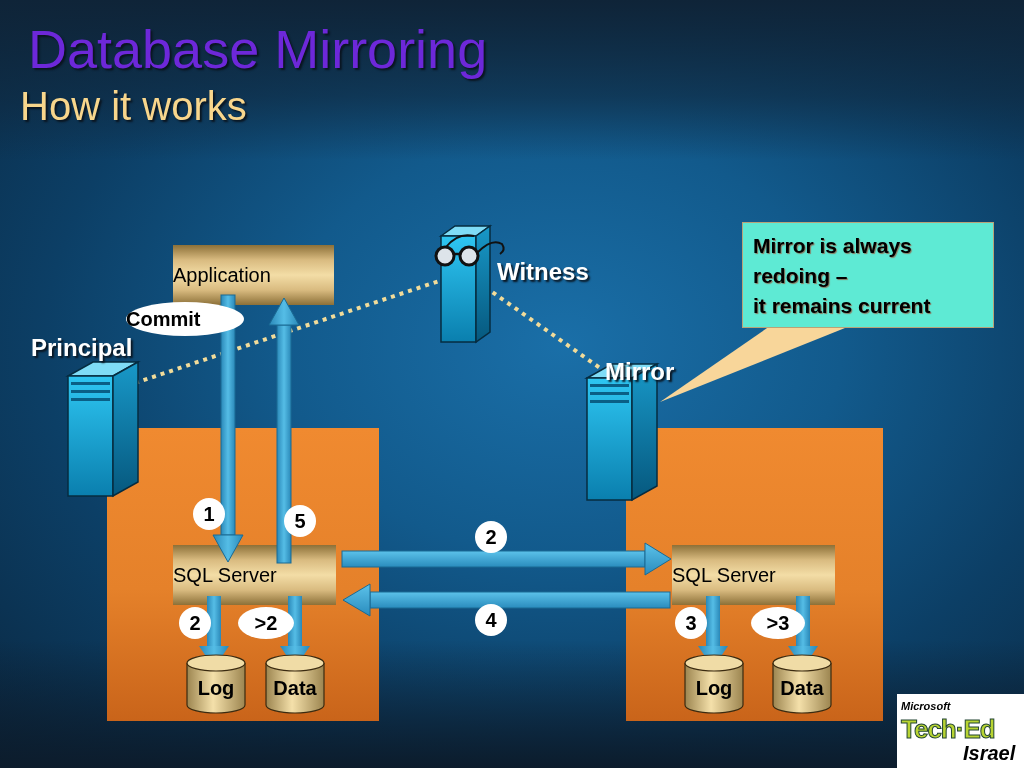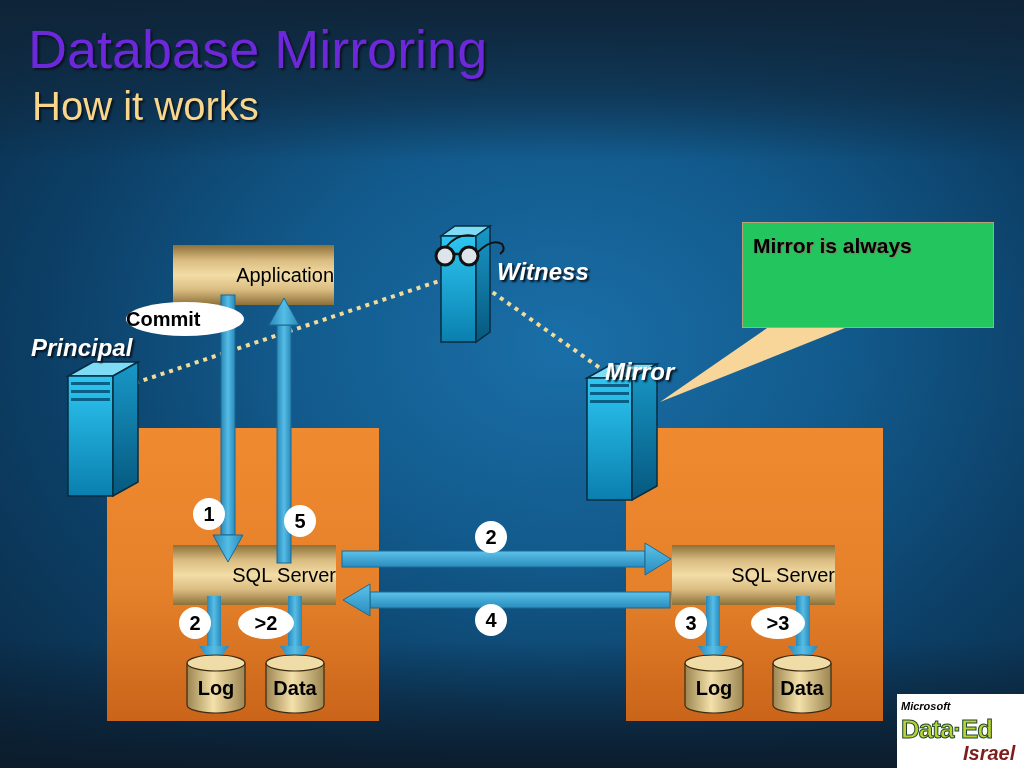--- a/index.html
+++ b/index.html
@@ -7,74 +7,76 @@
     width:1024px; height:768px; overflow:hidden; position:relative;
     font-family:"Liberation Sans", sans-serif;
     background: radial-gradient(ellipse at 55% 45%, #1a6fa8 0%, #125a8c 35%, #0c3f66 65%, #0a2740 100%);
   }
   .bg-top { position:absolute; left:0; top:0; width:1024px; height:160px;
     background: linear-gradient(180deg, #0f2438 0%, rgba(15,40,62,0.6) 60%, rgba(15,40,62,0) 100%); }
   .bg-bottom { position:absolute; left:0; top:640px; width:1024px; height:128px;
     background: linear-gradient(0deg, #0c1c2c 0%, rgba(12,28,44,0) 100%); }
   .title { position:absolute; left:28px; top:18px; font-size:54px; color:#6d28d9;
     text-shadow:2px 2px 2px #0a1520; white-space:nowrap; }
-  .subtitle { position:absolute; left:32px; top:84px; font-size:40px; color:#f8d68c;
+  .subtitle { position:absolute; left:20px; top:84px; font-size:40px; color:#f8d68c;
     text-shadow:2px 2px 2px #0a1520; white-space:nowrap; }
 
   .orange { position:absolute; background: linear-gradient(180deg, #f08a30 0%, #e5812a 55%, #c9641a 100%); }
   #orange-left { left:107px; top:428px; width:272px; height:293px; }
   #orange-right { left:626px; top:428px; width:257px; height:293px; }
 
-  .gold-box { position:absolute; display:flex; align-items:center; justify-content:flex-end;
+  .gold-box { position:absolute; display:flex; align-items:center; justify-content:flex-start;
     background: linear-gradient(180deg, #8c7038 0%, #d9bb80 25%, #f3dda6 50%, #d9bb80 75%, #8c7038 100%);
     color:#000; font-weight:normal; }
   #app-box { left:173px; top:245px; width:161px; height:60px; font-size:20px; }
   #sql-left { left:173px; top:545px; width:163px; height:60px; font-size:20px; }
   #sql-right { left:672px; top:545px; width:163px; height:60px; font-size:20px; }
 
   .label-white { position:absolute; color:#fff; font-weight:bold; font-size:24px;
-    text-shadow:2px 2px 2px #0a1520; white-space:nowrap;font-style:italic; }
+    text-shadow:2px 2px 2px #0a1520; white-space:nowrap; }
 
   .badge { position:absolute; background:#fff; color:#000; font-weight:bold; font-size:20px;
     display:flex; align-items:center; justify-content:center; border-radius:50%; }
 
   .cyl { position:absolute; width:58px; height:58px; }
   .cyl-label { position:absolute; left:0; top:20px; width:58px; text-align:center; font-size:20px; color:#000;font-weight:bold; }
 
   #callout { position:absolute; left:742px; top:222px; width:252px; height:106px;
-    background:#22c55e; box-sizing:border-box; padding:8px 10px; border:1px solid #b9a277;
+    background:#5eead4; box-sizing:border-box; padding:8px 10px; border:1px solid #b9a277;
     font-weight:bold; font-size:21px; line-height:30px; color:#000; text-shadow:1px 1px 1px #8a7a60; }
 
   #commit { position:absolute; left:126px; top:302px; width:118px; height:34px; background:#fff;
     border-radius:50%; display:flex; align-items:center; justify-content:flex-start; font-weight:bold; font-size:20px; color:#000; }
 
   #logo { position:absolute; left:897px; top:694px; width:127px; height:94px; background:#fff; }
   #logo .ms { position:absolute; left:4px; top:6px; font-size:11px; font-style:italic; font-weight:bold; color:#000; }
   #logo .te { position:absolute; left:4px; top:20px; font-size:26px; font-weight:bold; color:#b8d432;
     -webkit-text-stroke:1px #243; letter-spacing:-1px; }
-  #logo .is { position:absolute; left:66px; top:48px; font-size:20px; font-style:italic; font-weight:bold; color:#7f1d1d; }
+  #logo .is { position:absolute; left:66px; top:48px; font-size:20px; font-style:italic; font-weight:bold; color:#000000; }
   svg { position:absolute; left:0; top:0; }
 </style>
 </head>
 <body>
 
 <div class="bg-top"></div>
 <div class="bg-bottom"></div>
 
 <div class="title">Database Mirroring</div>
 <div class="subtitle">How it works</div>
 
 <div class="orange" id="orange-left"></div>
 <div class="orange" id="orange-right"></div>
 
 <svg width="1024" height="768">
   <polygon points="770,326 850,326 660,402" fill="#f8d69a"></polygon>
 </svg>
 <div id="callout">
   <div>Mirror is always</div>
+  <div>redoing –</div>
+  <div>it remains current</div>
 </div>
 
 <svg width="1024" height="768">
   <line x1="135" y1="383" x2="448" y2="278" stroke="#f2dc9a" stroke-width="4" stroke-dasharray="4,5"></line>
   <line x1="478" y1="282" x2="600" y2="368" stroke="#f2dc9a" stroke-width="4" stroke-dasharray="4,5"></line>
 </svg>
 
 <svg width="1024" height="768">
   <defs>
     <linearGradient id="srvFront" x1="0" y1="0" x2="0" y2="1">
@@ -229,15 +231,15 @@
 <div class="badge" style="left:284px; top:505px; width:32px; height:32px;">5</div>
 <div class="badge" style="left:179px; top:607px; width:32px; height:32px;">2</div>
 <div class="badge" style="left:238px; top:607px; width:56px; height:32px;">&gt;2</div>
 <div class="badge" style="left:475px; top:521px; width:32px; height:32px;">2</div>
 <div class="badge" style="left:475px; top:604px; width:32px; height:32px;">4</div>
 <div class="badge" style="left:675px; top:607px; width:32px; height:32px;">3</div>
 <div class="badge" style="left:751px; top:607px; width:54px; height:32px;">&gt;3</div>
 
 <div id="logo">
   <div class="ms">Microsoft</div>
-  <div class="te">Data·Ed</div>
+  <div class="te">Tech·Ed</div>
   <div class="is">Israel</div>
 </div>
 
 </body></html>

